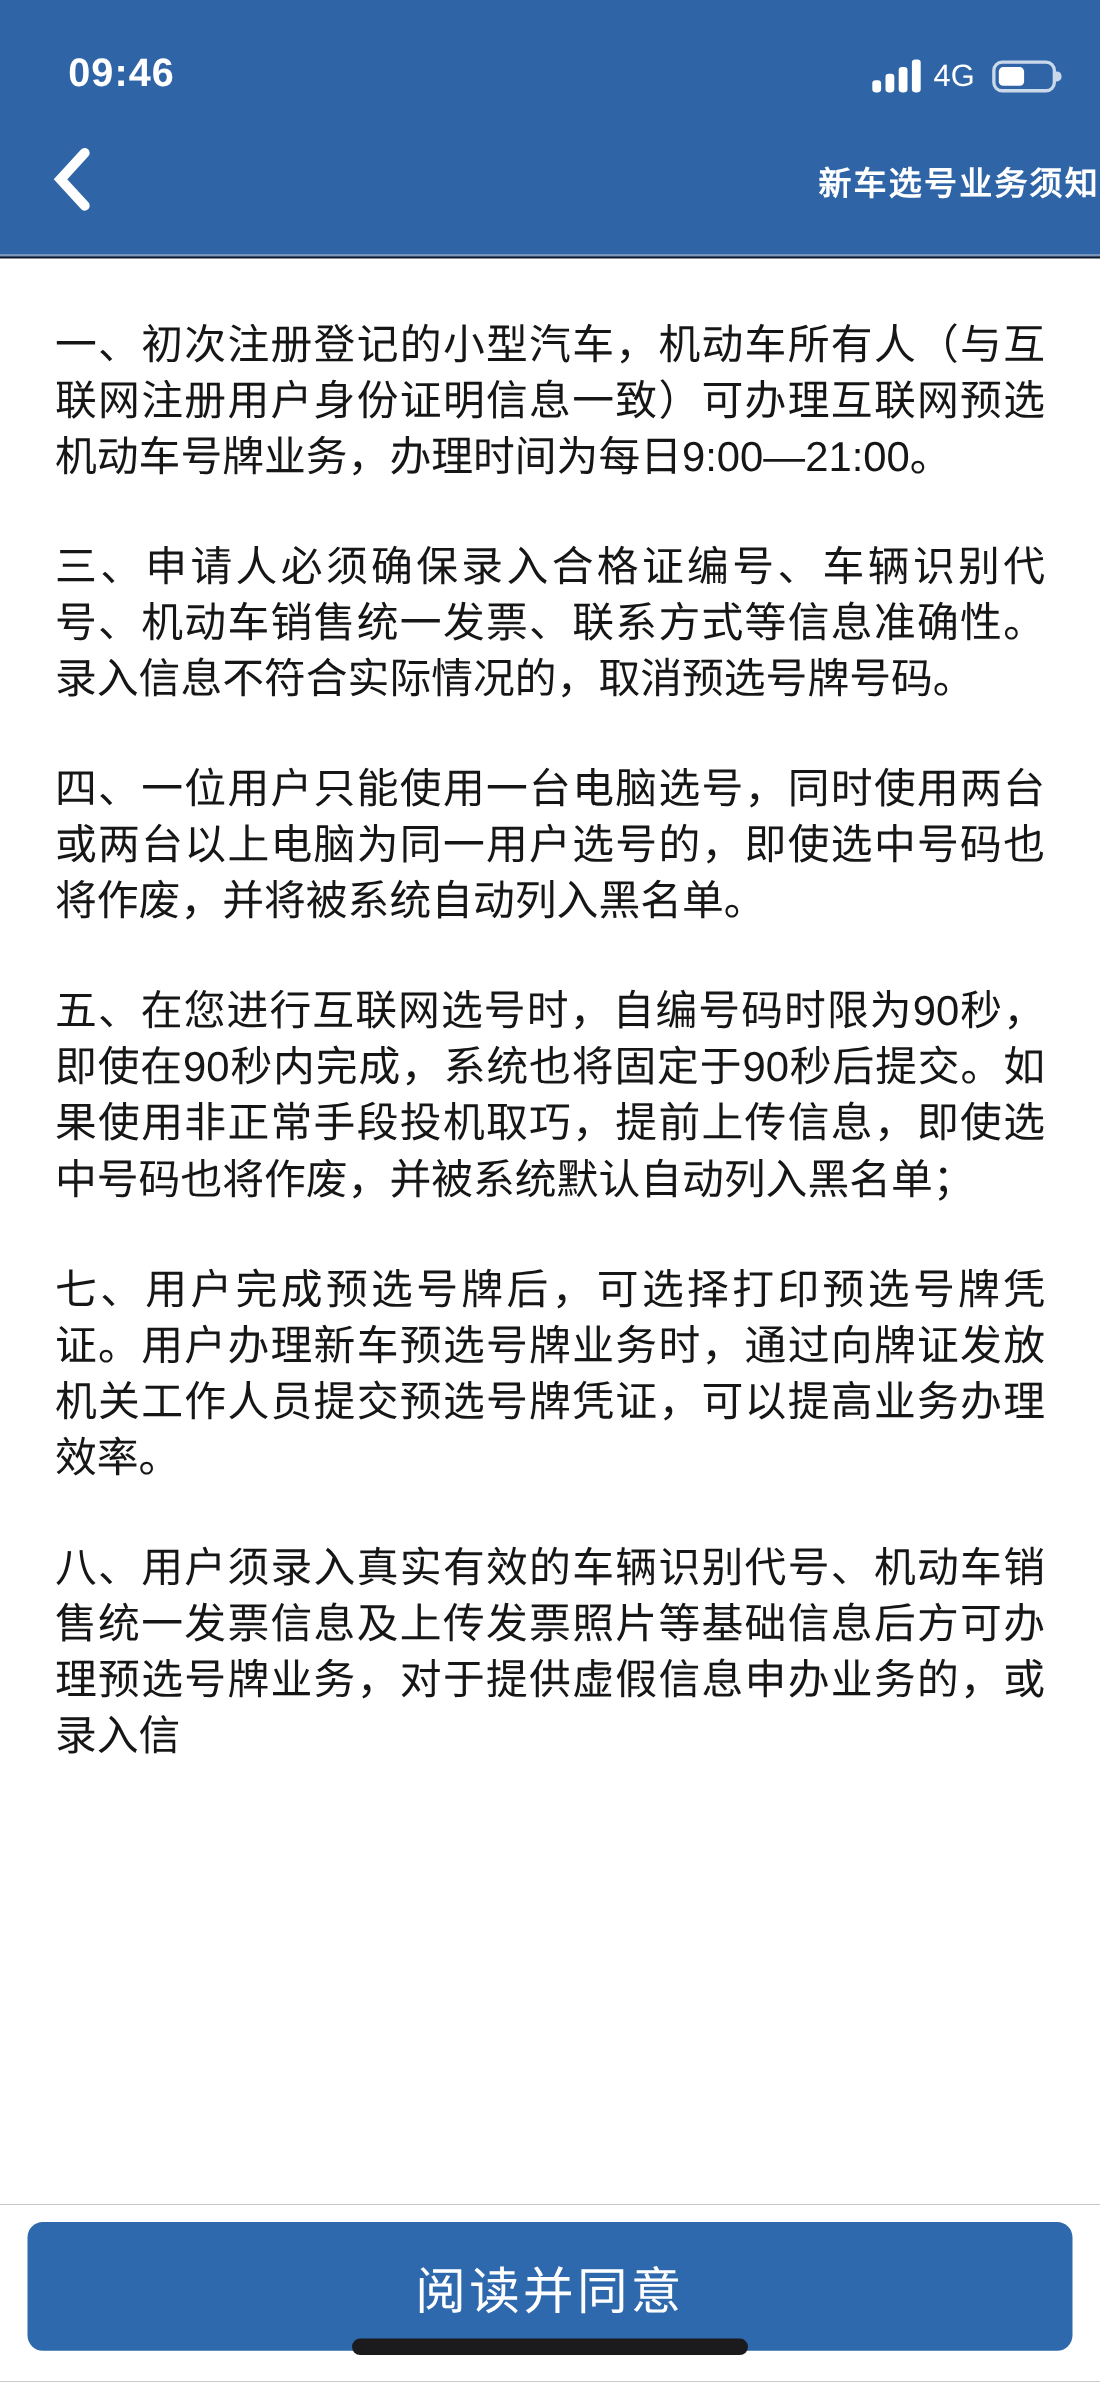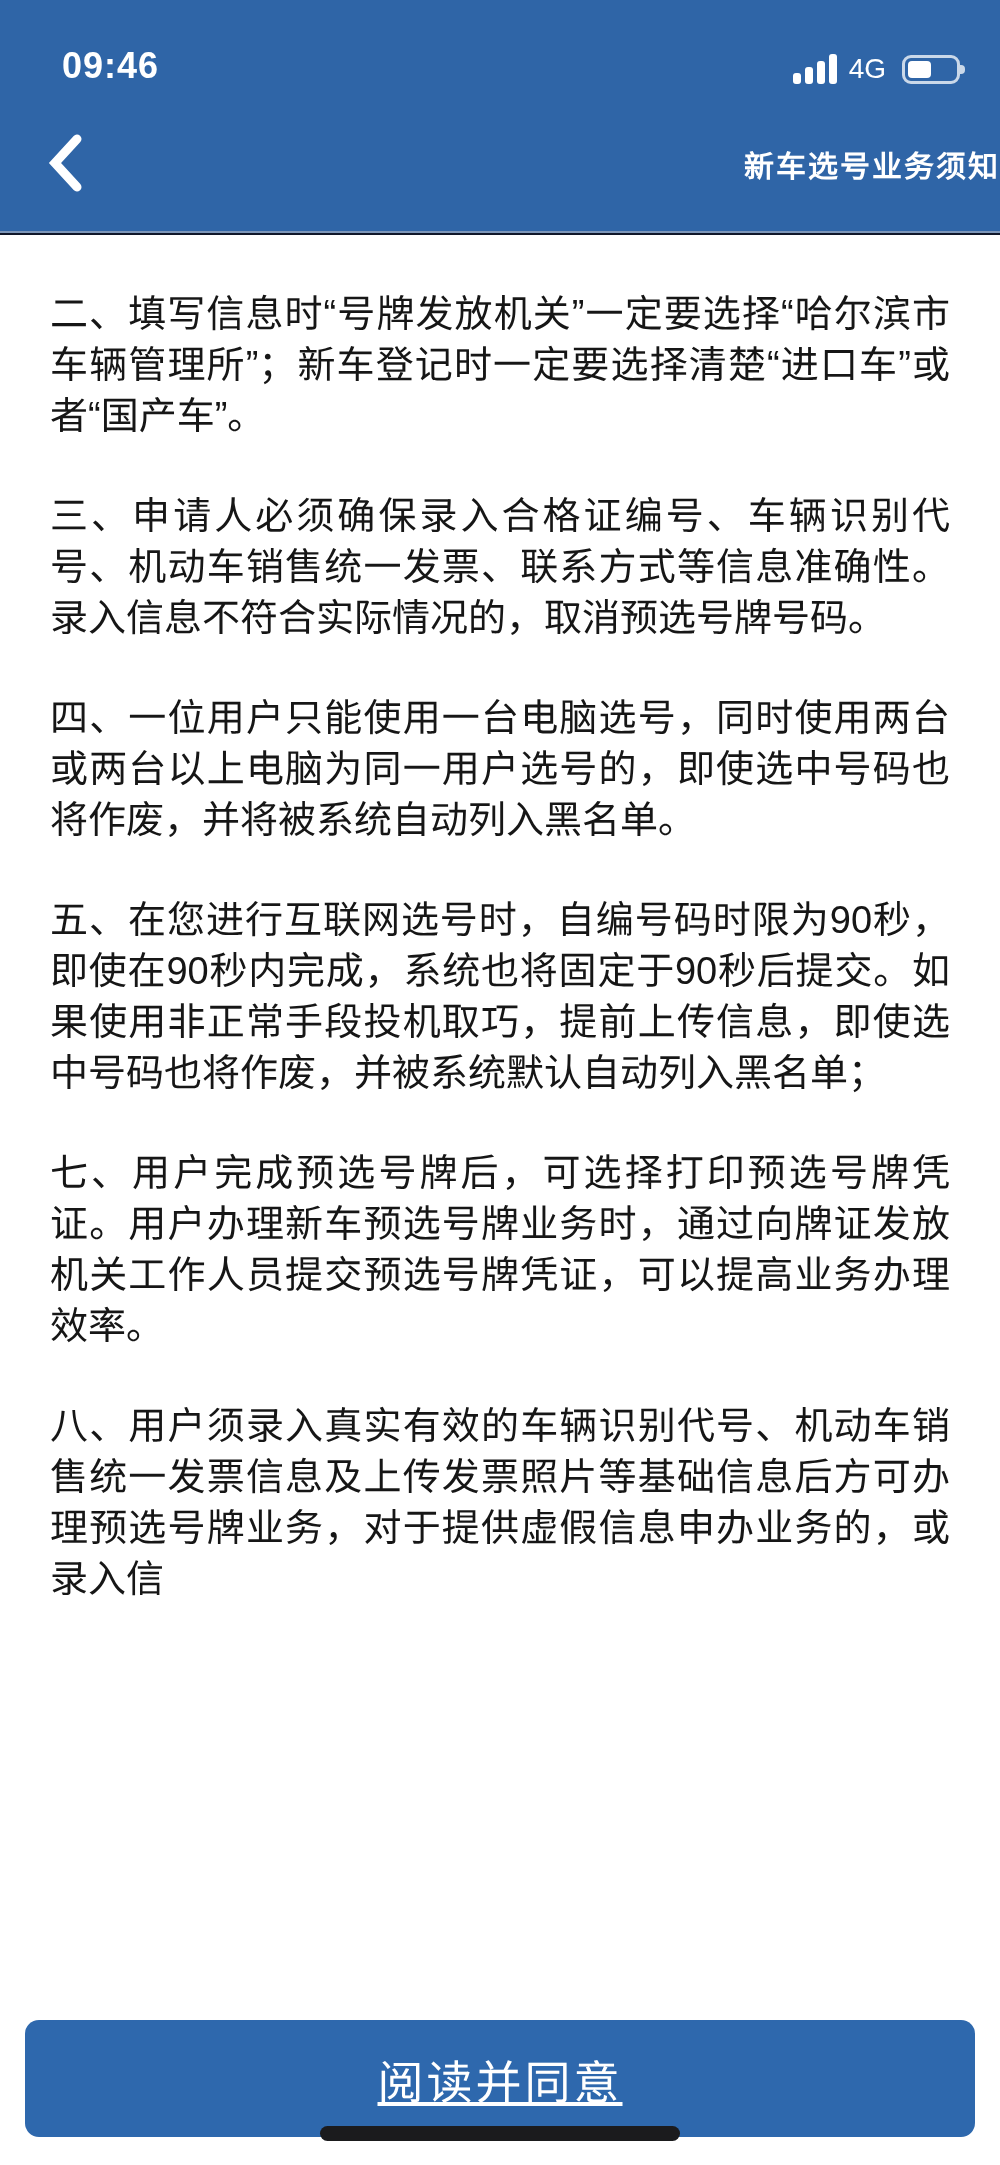--- a/index.html
+++ b/index.html
@@ -157,21 +157,20 @@
     border: none;
     border-radius: 14px;
     color: #ffffff;
     font-size: 46px;
     font-family: "Liberation Sans", "DejaVu Sans", sans-serif;
     letter-spacing: 3px;
     display: flex;
     align-items: center;
     justify-content: center;
     cursor: pointer;
-    text-decoration: underline;
   }
   .home-indicator {
     position: absolute;
     top: 122px;
     left: 50%;
     transform: translateX(-50%);
     width: 360px;
     height: 15px;
     background: #1b1b1d;
     border-radius: 8px;
@@ -208,21 +207,21 @@
           <svg width="34" height="58" viewBox="0 0 34 58">
             <polyline points="29,5 7,29 29,53" fill="none" stroke="#ffffff" stroke-width="9" stroke-linecap="round" stroke-linejoin="miter"></polyline>
           </svg>
         </span>
       </button>
       <div class="nav-title">新车选号业务须知</div>
     </div>
   </div>
 
   <div class="notice-content">
-    <p>二、填写信息时“号牌发放机关”一定要选择“哈尔滨市车辆管理所”；新车登记时一定要选择清楚“进口车”或者“国产车”。</p>
+    <p>一、初次注册登记的小型汽车，机动车所有人（与互联网注册用户身份证明信息一致）可办理互联网预选机动车号牌业务，办理时间为每日9:00—21:00。</p>
     <p>三、申请人必须确保录入合格证编号、车辆识别代号、机动车销售统一发票、联系方式等信息准确性。录入信息不符合实际情况的，取消预选号牌号码。</p>
     <p>四、一位用户只能使用一台电脑选号，同时使用两台或两台以上电脑为同一用户选号的，即使选中号码也将作废，并将被系统自动列入黑名单。</p>
     <p>五、在您进行互联网选号时，自编号码时限为90秒，即使在90秒内完成，系统也将固定于90秒后提交。如果使用非正常手段投机取巧，提前上传信息，即使选中号码也将作废，并被系统默认自动列入黑名单；</p>
     <p>七、用户完成预选号牌后，可选择打印预选号牌凭证。用户办理新车预选号牌业务时，通过向牌证发放机关工作人员提交预选号牌凭证，可以提高业务办理效率。</p>
     <p>八、用户须录入真实有效的车辆识别代号、机动车销售统一发票信息及上传发票照片等基础信息后方可办理预选号牌业务，对于提供虚假信息申办业务的，或录入信</p>
   </div>
 
   <div class="bottom-bar">
     <button class="agree-button">阅读并同意</button>
     <div class="home-indicator"></div>

